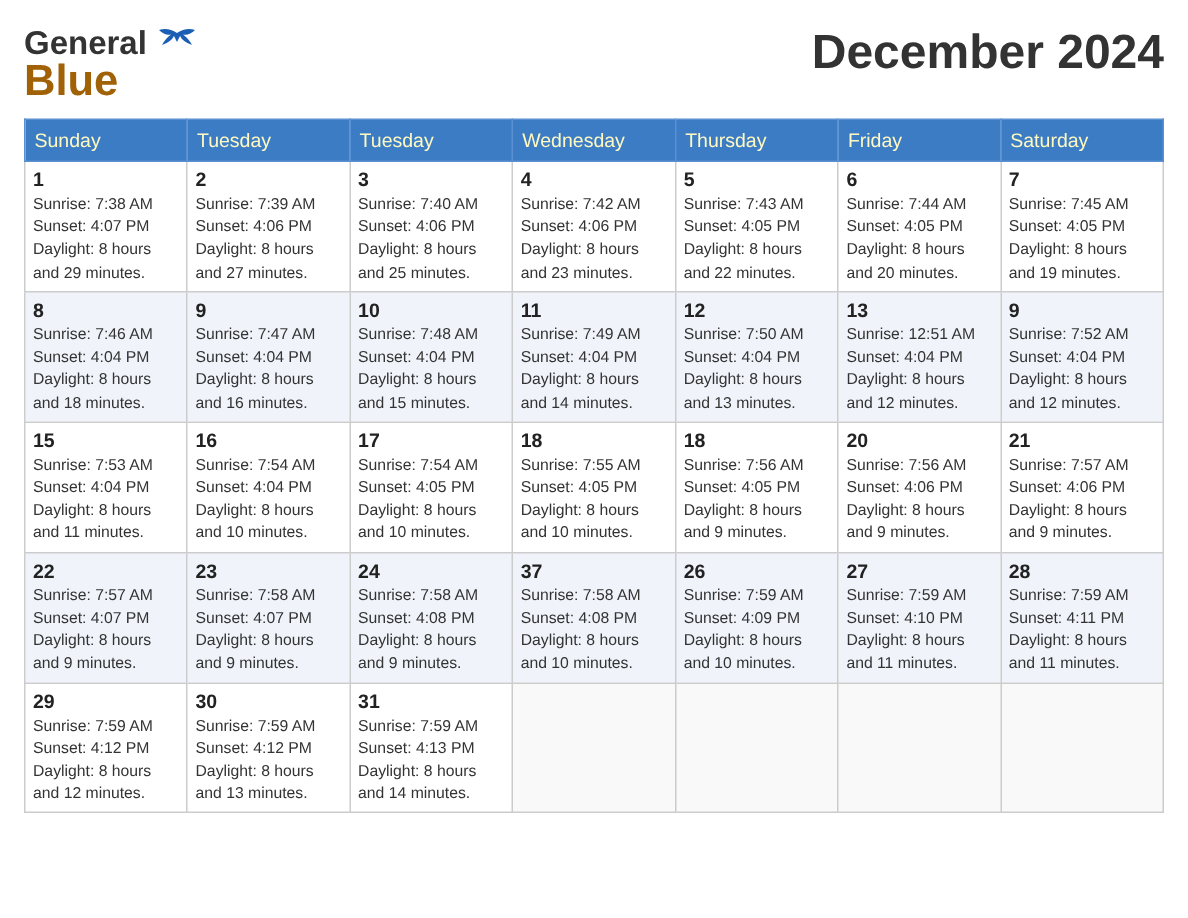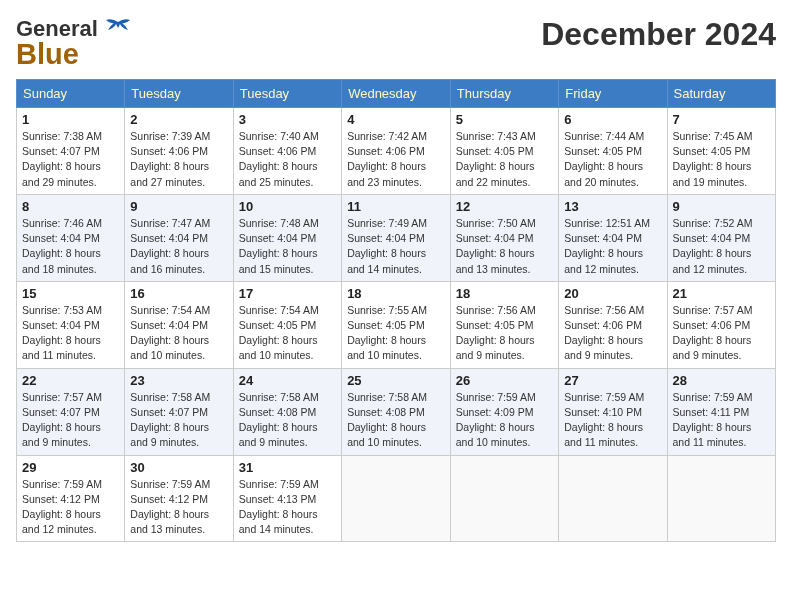--- a/index.html
+++ b/index.html
@@ -303,21 +303,21 @@
       </td>
         <td>
         <span class="day-num">24</span>
         <div class="day-info">
           <span>Sunrise: 7:58 AM</span><br>
           <span>Sunset: 4:08 PM</span><br>
           <span>Daylight: 8 hours and 9 minutes.</span>
         </div>
       </td>
         <td>
-        <span class="day-num">25</span>
+        <span class="day-num">37</span>
         <div class="day-info">
           <span>Sunrise: 7:58 AM</span><br>
           <span>Sunset: 4:08 PM</span><br>
           <span>Daylight: 8 hours and 10 minutes.</span>
         </div>
       </td>
         <td>
         <span class="day-num">26</span>
         <div class="day-info">
           <span>Sunrise: 7:59 AM</span><br>

